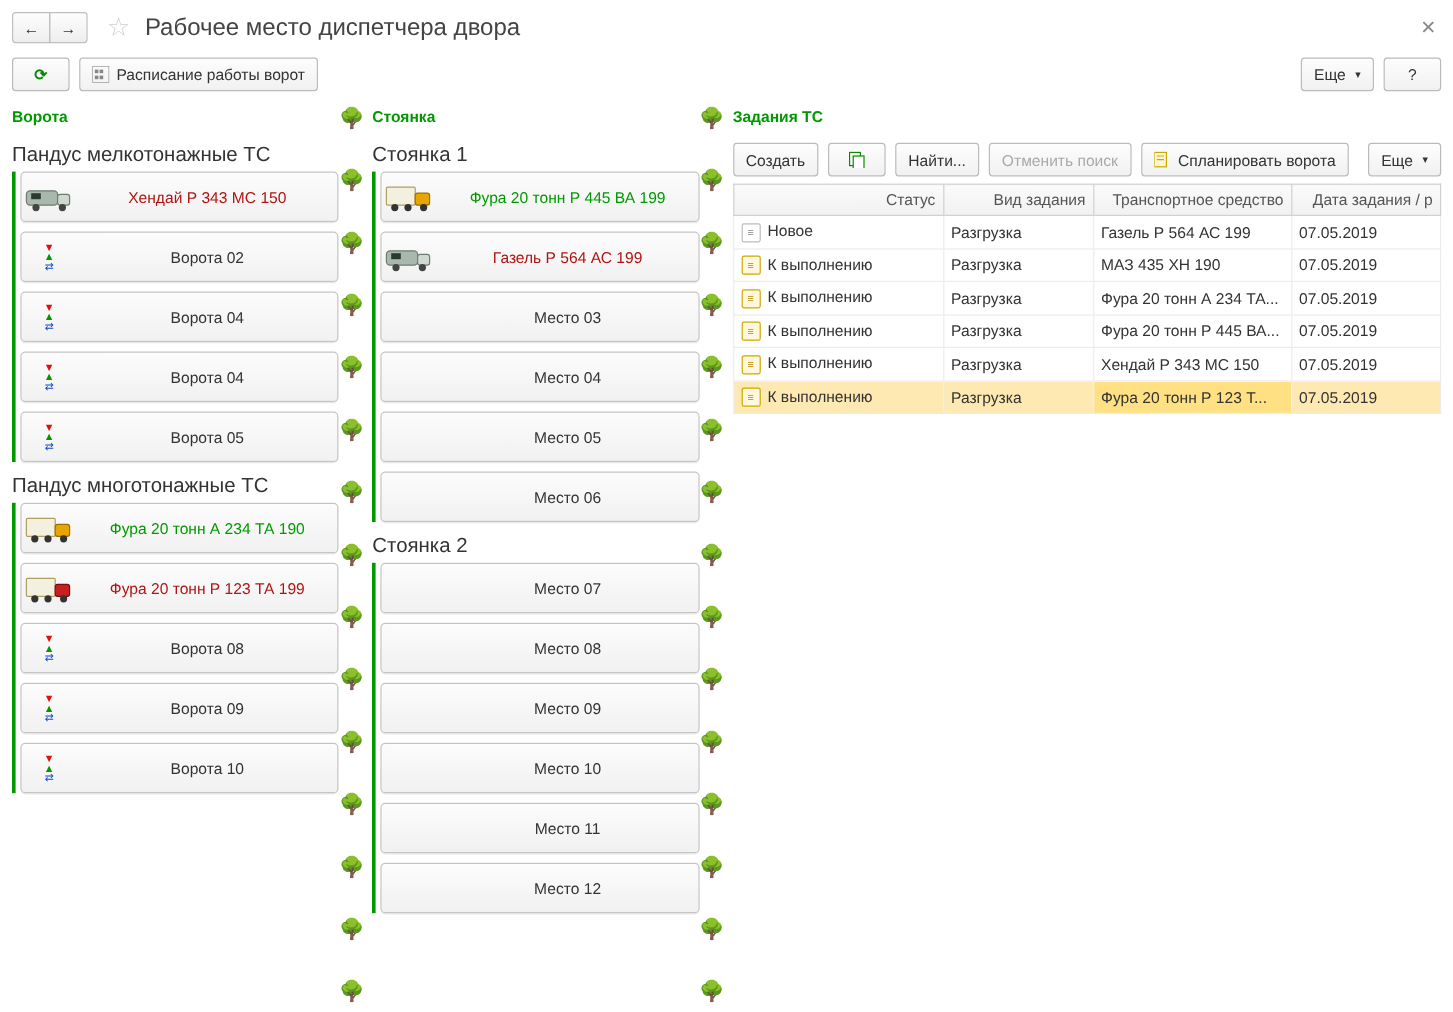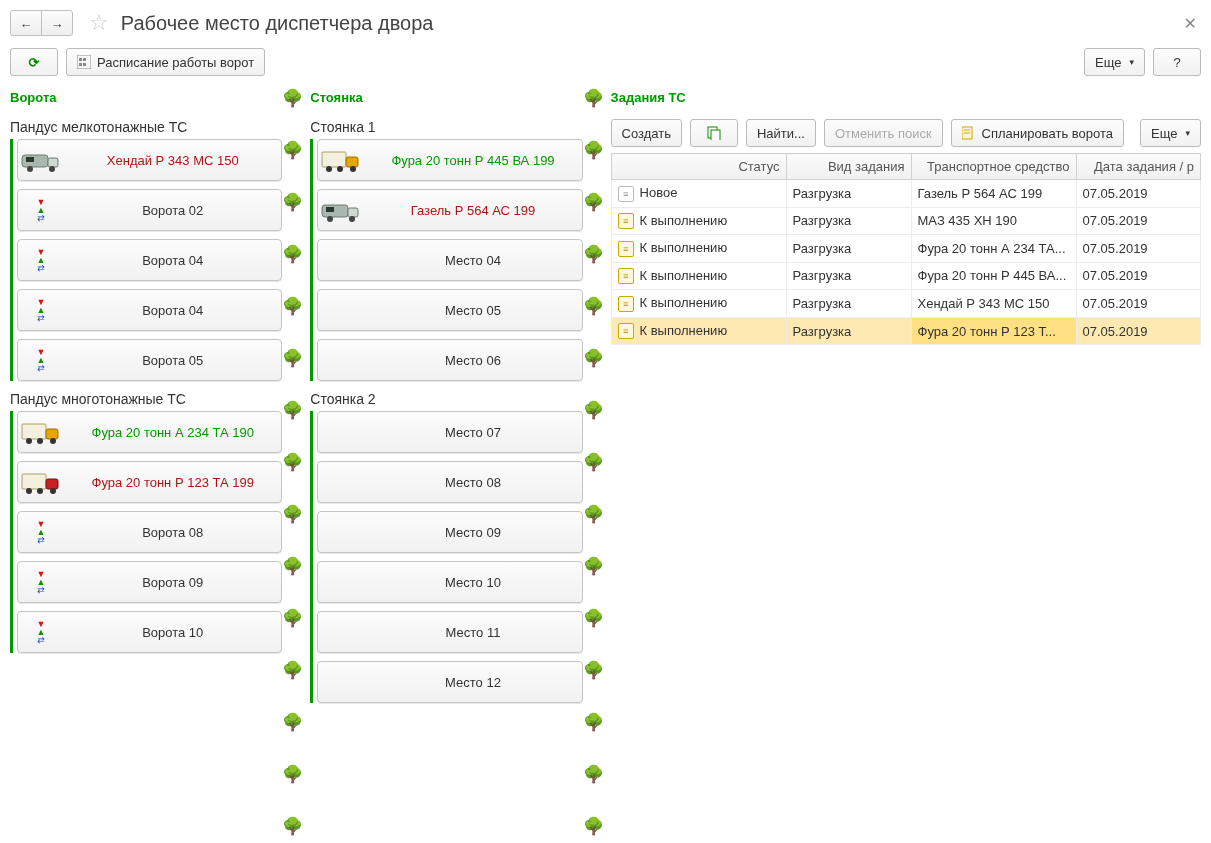--- a/index.html
+++ b/index.html
@@ -32,21 +32,21 @@
   .btn{display:inline-flex;align-items:center;gap:6px;height:26px;padding:0 10px;background:linear-gradient(var(--btn-top),var(--btn-bot));border:1px solid #bbb;border-radius:3px;cursor:pointer;font-size:13px;color:#333;white-space:nowrap;}
   .btn.disabled{color:#aaa;cursor:default;}
   .btn.icon-only{padding:0 8px;width:30px;justify-content:center;}
   .btn .caret{font-size:9px;margin-left:2px;}
   
   .cols{display:flex;gap:0;}
   .col-gates{width:300px;}
   .col-parking{width:300px;margin-left:6px;}
   .col-tasks{flex:1;margin-left:6px;}
   .section-title{color:var(--green);font-weight:bold;margin-bottom:14px;}
-  .group-title{font-size:14px;color:#333;margin:2px 0 4px 0;}
+  .group-title{font-size:17px;color:#333;margin:2px 0 4px 0;}
   
   .slot-group{border-left:3px solid var(--green);padding-left:4px;margin-bottom:10px;}
   .slot{display:flex;align-items:center;height:40px;border:1px solid #c5c5c5;border-radius:4px;background:linear-gradient(#fcfcfc,#f1f1f1);margin-bottom:8px;cursor:pointer;box-shadow:0 1px 0 #e8e8e8;}
   .slot .icon-col{width:46px;display:flex;flex-direction:column;align-items:center;justify-content:center;gap:0;}
   .slot .label{flex:1;text-align:center;color:#333;}
   .slot .label.red{color:var(--red);}
   .slot .label.green{color:var(--green);}
   
   .arr{font-size:9px;line-height:8px;}
   .arr.red{color:#d11;}
@@ -284,20 +284,24 @@
             <div class="slot">
               <div class="icon-col">
                 <svg class="truck" viewBox="0 0 42 26">
                   <use href="#van-grey-g"></use>
                 </svg>
               </div>
               <div class="label red">Газель Р 564 АС 199</div>
             </div>
             <div class="slot">
               <div class="icon-col"></div>
+              <div class="label ">Место 03</div>
+            </div>
+            <div class="slot">
+              <div class="icon-col"></div>
               <div class="label ">Место 04</div>
             </div>
             <div class="slot">
               <div class="icon-col"></div>
               <div class="label ">Место 05</div>
             </div>
             <div class="slot">
               <div class="icon-col"></div>
               <div class="label ">Место 06</div>
             </div>

